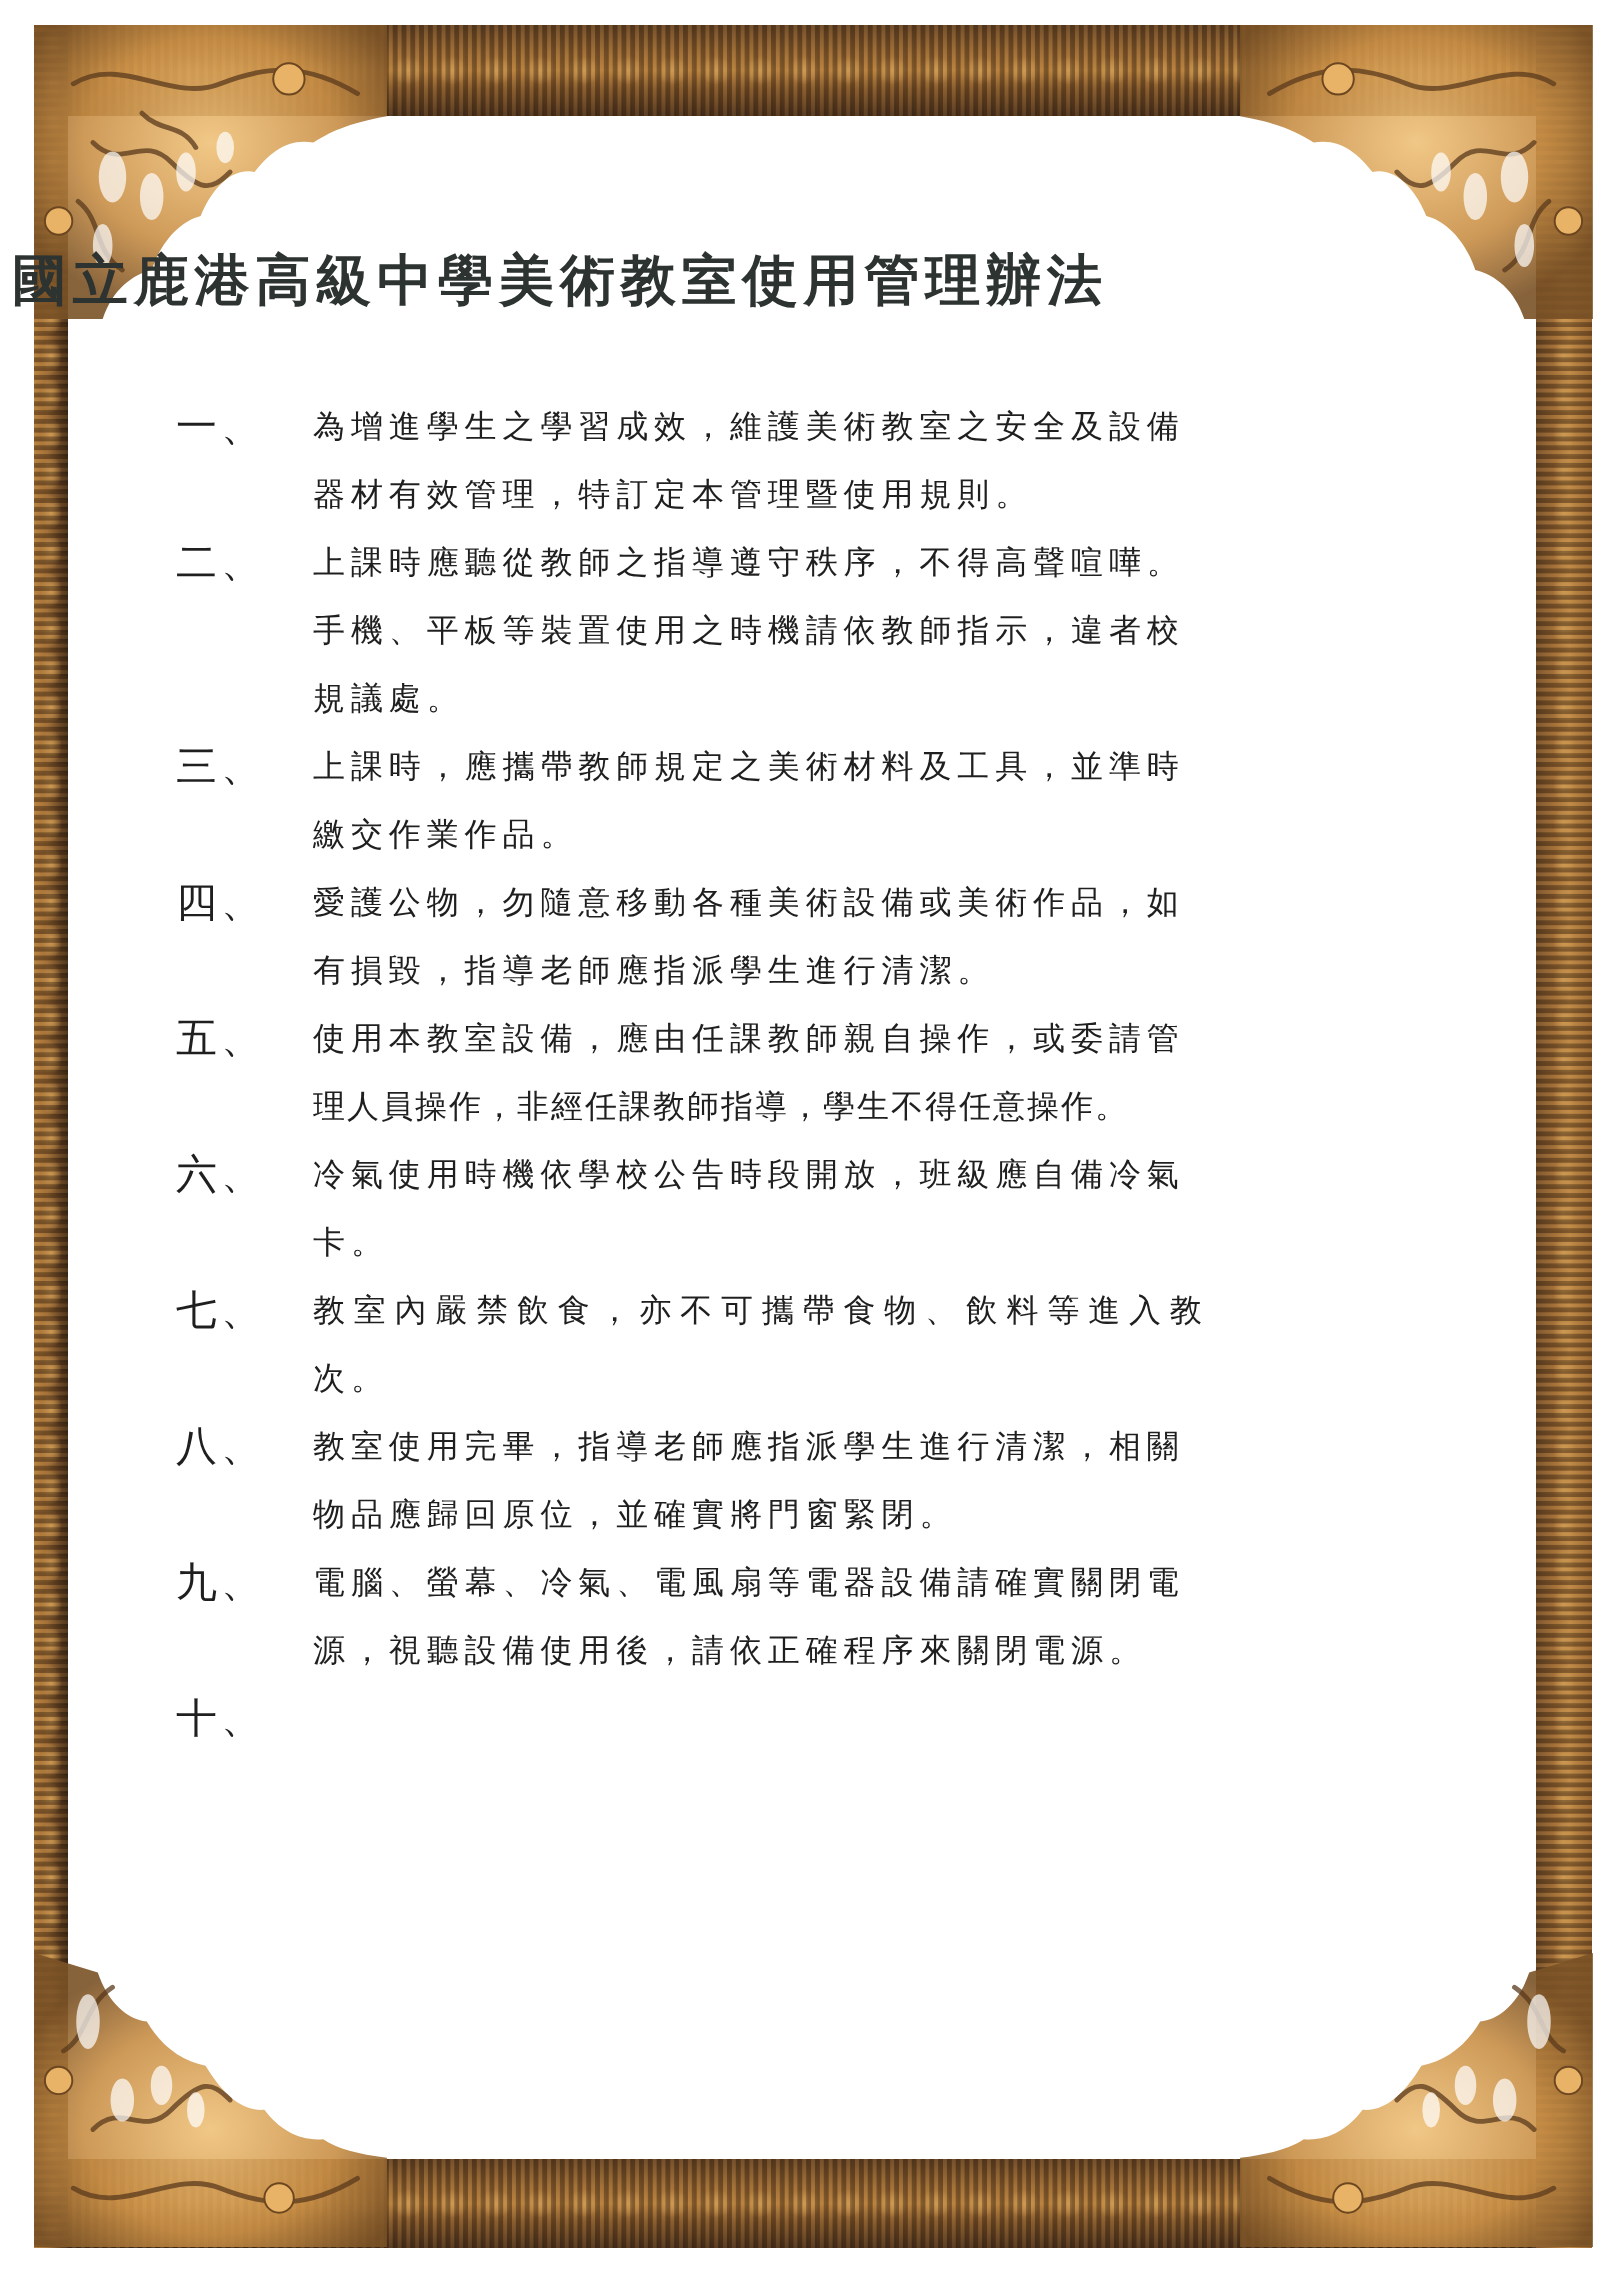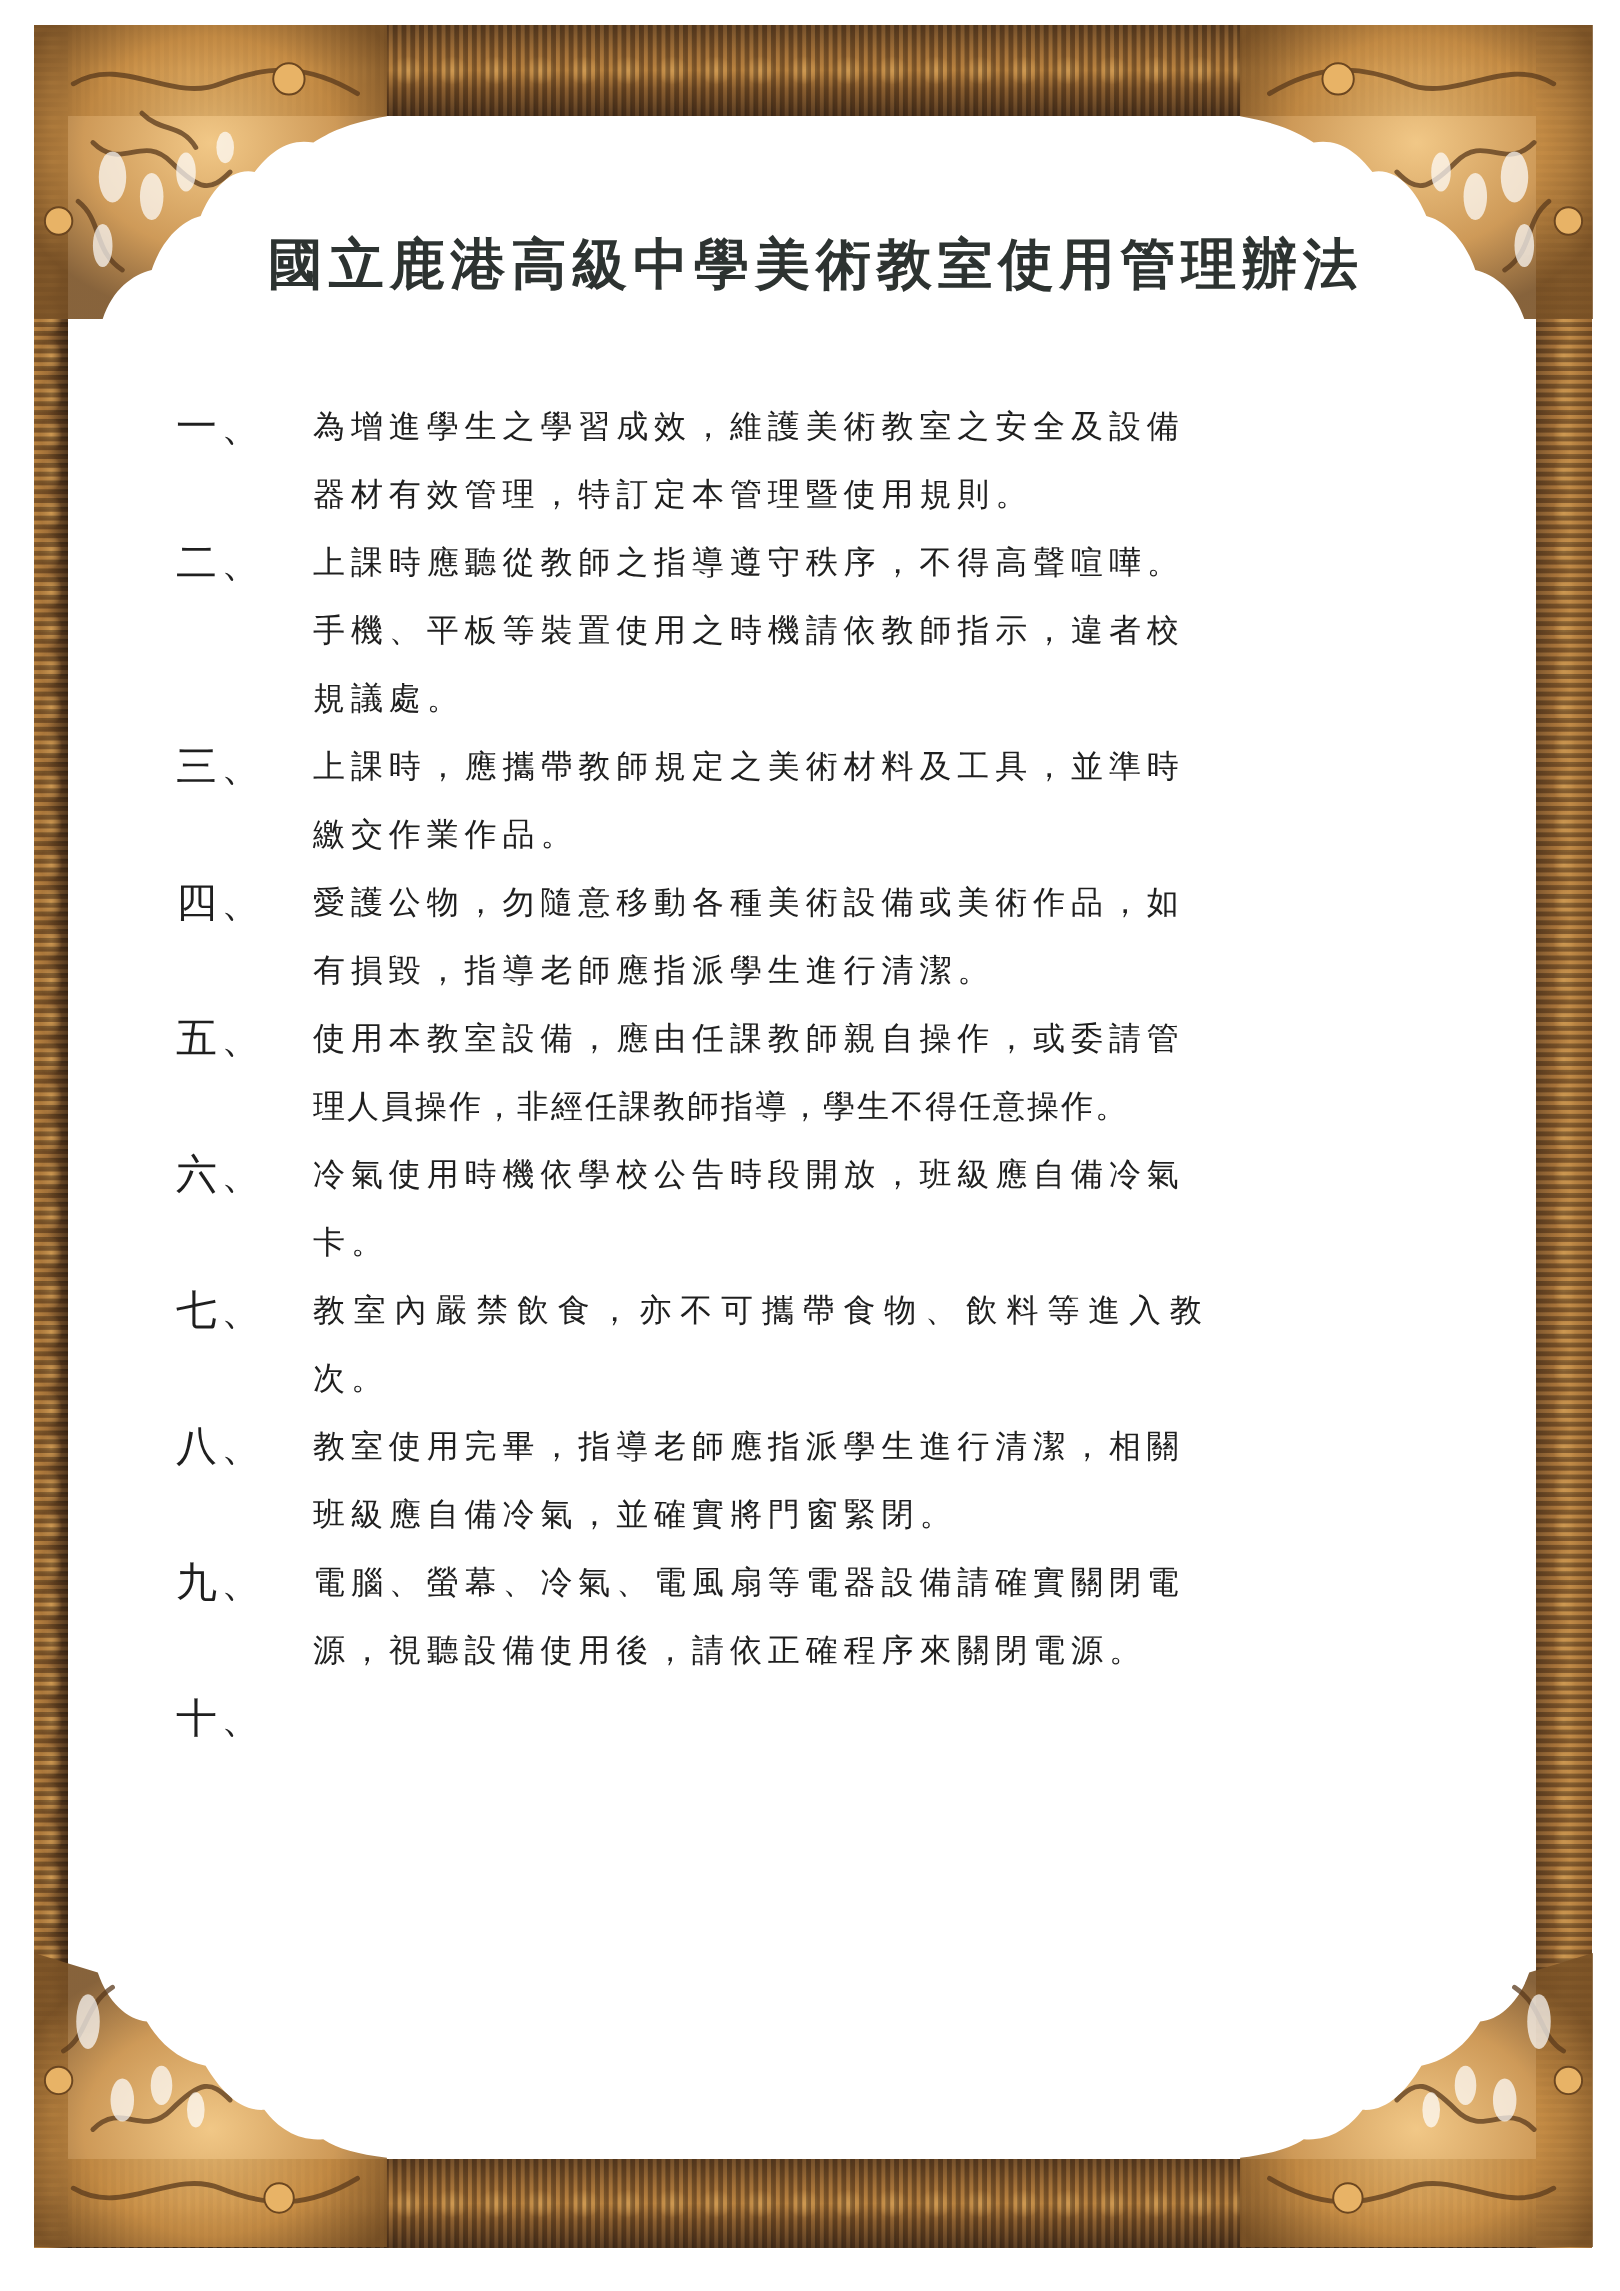--- a/index.html
+++ b/index.html
@@ -68,23 +68,22 @@
   .corner svg { width: 100%; height: 100%; display: block; }
   .corner.tl { left: 34px;  top: 24.5px; }
   .corner.tr { right: 27.4px; top: 24.5px; transform: scaleX(-1); }
   .corner.bl { left: 34px;  bottom: 45px; transform: scaleY(-1); }
   .corner.br { right: 27.4px; bottom: 45px; transform: scale(-1,-1); }
 
   
   .title {
     position: absolute;
     left: 0;
-    top: 227px;
+    top: 243px;
     width: 100%;
-    text-align: center;
     font-family: "DejaVu Sans", "Liberation Sans", sans-serif;
     font-weight: bold;
     font-size: 55px;
     letter-spacing: 5.9px;
     color: #2d3331;
     line-height: 74px;
     padding-left: 11.8px;
     box-sizing: border-box;
   }
   .rules {
@@ -268,21 +267,21 @@
     <span class="rule-num">七、</span>
     <span class="rule-text">
       <span class="ln" style="letter-spacing:8.8px;">教室內嚴禁飲食，亦不可攜帶食物、飲料等進入教</span>
       <span class="ln">次。</span>
     </span>
   </li>
   <li class="rule">
     <span class="rule-num">八、</span>
     <span class="rule-text">
       <span class="ln">教室使用完畢，指導老師應指派學生進行清潔，相關</span>
-      <span class="ln">班級應自備冷氣，並確實將門窗緊閉。</span>
+      <span class="ln">物品應歸回原位，並確實將門窗緊閉。</span>
     </span>
   </li>
   <li class="rule">
     <span class="rule-num">九、</span>
     <span class="rule-text">
       <span class="ln">電腦、螢幕、冷氣、電風扇等電器設備請確實關閉電</span>
       <span class="ln">源，視聽設備使用後，請依正確程序來關閉電源。</span>
     </span>
   </li>
   <li class="rule">

